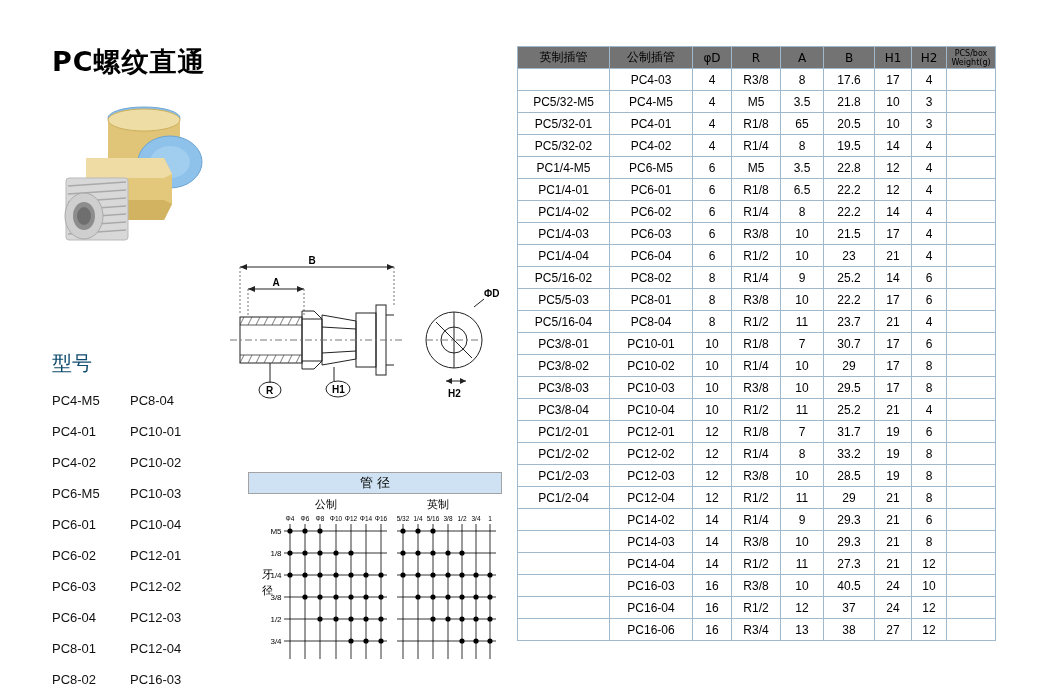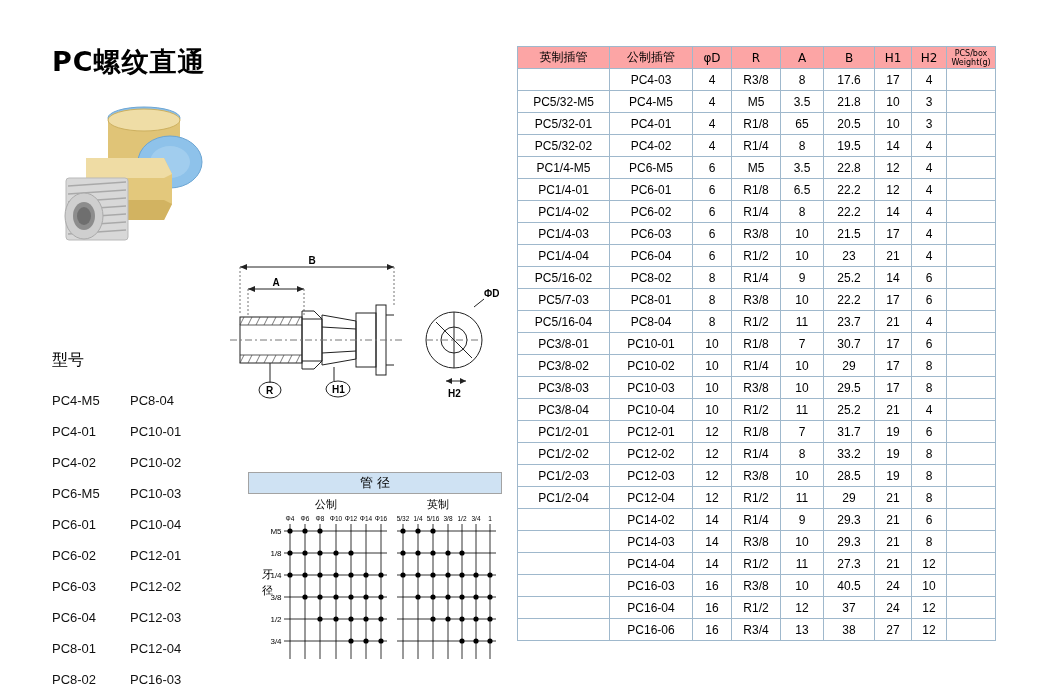--- a/index.html
+++ b/index.html
@@ -15,21 +15,21 @@
   #title {
     position:absolute; left:52px; top:44px;
     font-size:27px; font-weight:bold; letter-spacing:1px;
     font-family:"DejaVu Sans", sans-serif;
   }
   
   #photo { position:absolute; left:60px; top:100px; width:200px; height:170px; }
   
   #model-head {
     position:absolute; left:52px; top:350px;
-    color:#000000; font-size:16px;
+    color:#0c4a6e; font-size:20px;
     font-family:"DejaVu Sans", sans-serif;
   }
   #model-list {
     position:absolute; left:52px; top:385px;
     width:210px;
     display:grid;
     grid-template-columns:78px 78px;
     grid-auto-rows:31px;
     font-size:13px;
     color:#111;
@@ -53,21 +53,21 @@
   }
   #spec-table th, #spec-table td {
     border:1px solid #9fb8cc;
     height:21px;
     text-align:center;
     vertical-align:middle;
     padding:0 3px;
     white-space:nowrap;
   }
   #spec-table thead th {
-    background:#fca5a5;
+    background:#737373;
     font-weight:normal;
     font-family:"DejaVu Sans", sans-serif;
     font-size:12px;
   }
   #spec-table thead th.small { font-size:8px; line-height:9px; }
   #spec-table td.left-model { width:85px; }
   #spec-table td.metric { width:76px; }
   #spec-table td.c-d  { width:32px; }
   #spec-table td.c-r  { width:42px; }
   #spec-table td.c-a  { width:36px; }
@@ -481,21 +481,21 @@
         <td class="metric">PC8-02</td>
         <td class="c-d">8</td>
         <td class="c-r">R1/4</td>
         <td class="c-a">9</td>
         <td class="c-b">25.2</td>
         <td class="c-h1">14</td>
         <td class="c-h2">6</td>
         <td class="c-w"></td>
       </tr>
       <tr>
-        <td class="left-model">PC5/7-03</td>
+        <td class="left-model">PC5/5-03</td>
         <td class="metric">PC8-01</td>
         <td class="c-d">8</td>
         <td class="c-r">R3/8</td>
         <td class="c-a">10</td>
         <td class="c-b">22.2</td>
         <td class="c-h1">17</td>
         <td class="c-h2">6</td>
         <td class="c-w"></td>
       </tr>
       <tr>

